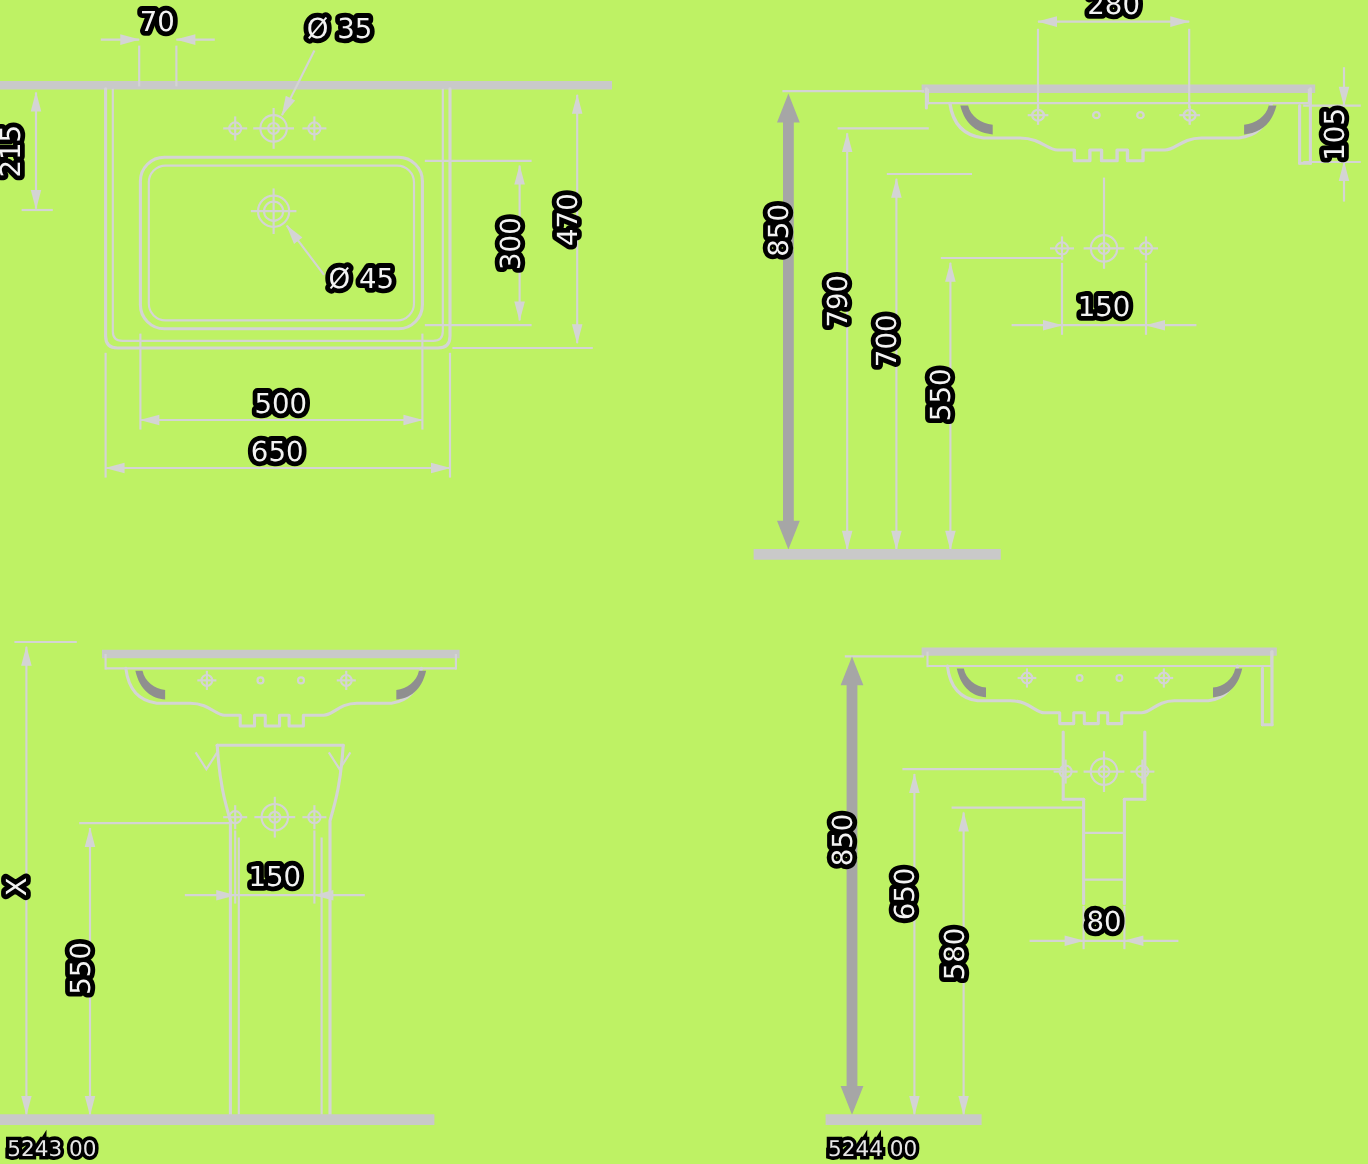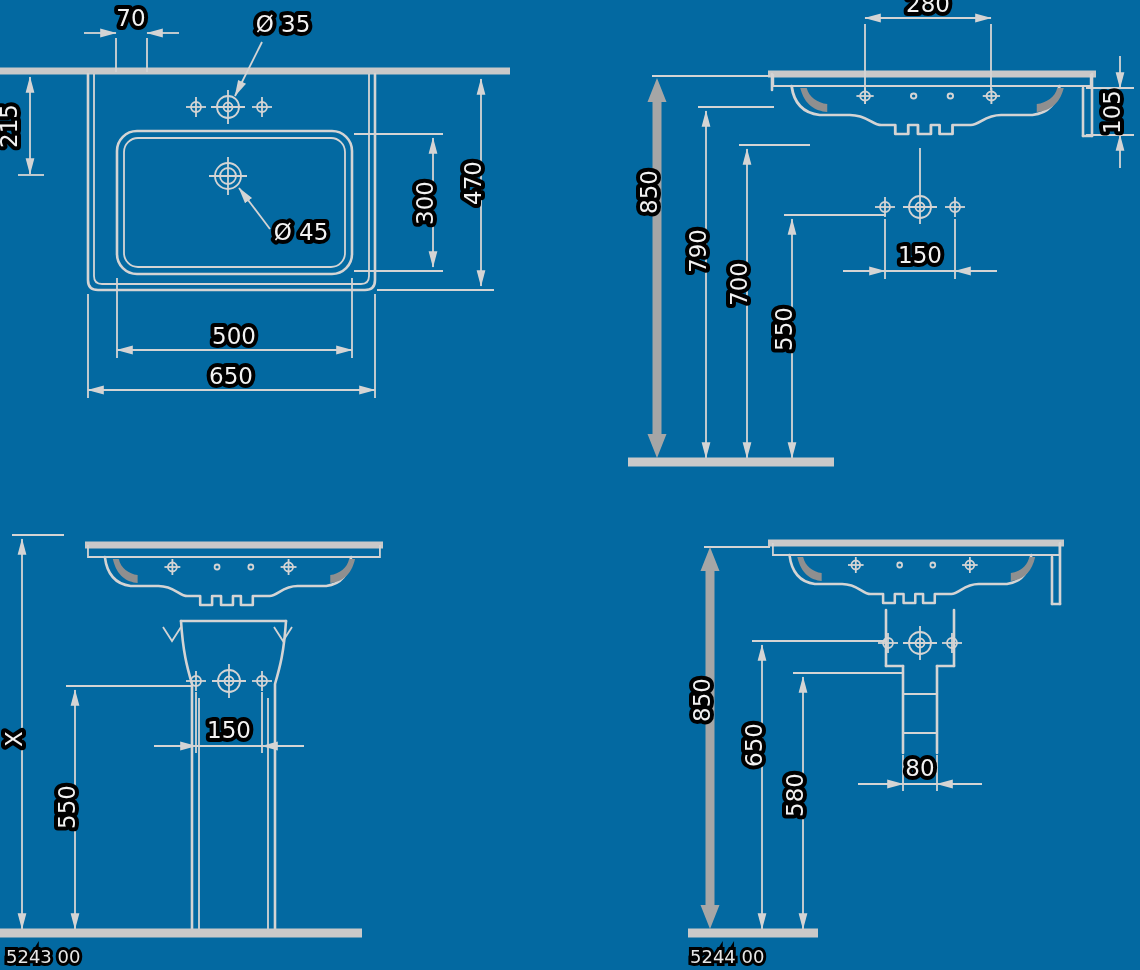--- a/index.html
+++ b/index.html
@@ -1,16 +1,16 @@
 <!DOCTYPE html>
 <html><head>
 <meta charset="utf-8">
 <style>
   html,body{margin:0;padding:0;background:#000;}
-  .stage{position:relative;width:1140px;height:970px;background:#0369a1;overflow:hidden;
+  .stage{position:relative;width:1140px;height:970px;background:#bef264;overflow:hidden;
          font-family:"DejaVu Sans", sans-serif;}
   svg{display:block}
   .o{stroke:#d4d4d4;stroke-width:2.6;fill:none;stroke-linecap:round;stroke-linejoin:round}
   .d{stroke:#d4d4d4;stroke-width:1.8;fill:none;stroke-linecap:butt}
   .t{stroke:#c9c9c9;stroke-width:7;fill:none}
   .t2{stroke:#c9c9c9;stroke-width:9;fill:none}
   .ch{stroke:#d4d4d4;stroke-width:1.8;fill:none}
   .lbl{fill:#f2f2f2;font-size:23px;font-family:"DejaVu Sans",sans-serif;text-anchor:middle;
        paint-order:stroke;stroke:#000;stroke-width:8;stroke-linejoin:round}
   .mdl{fill:#e6e6e6;font-size:18px;font-family:"DejaVu Sans",sans-serif;text-anchor:start;

